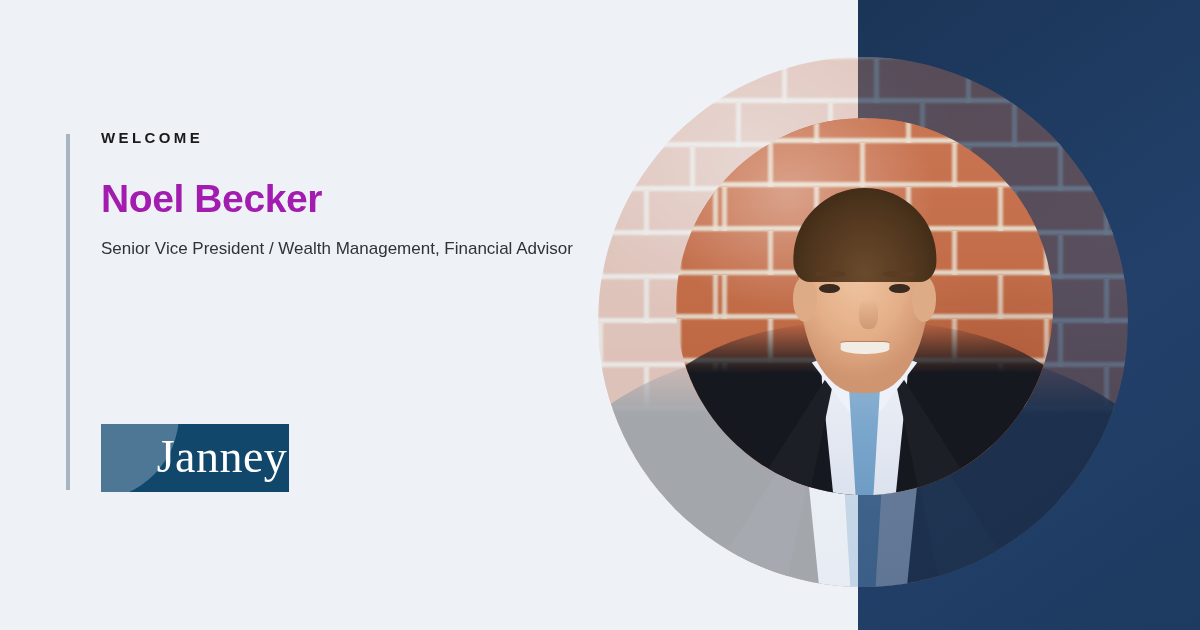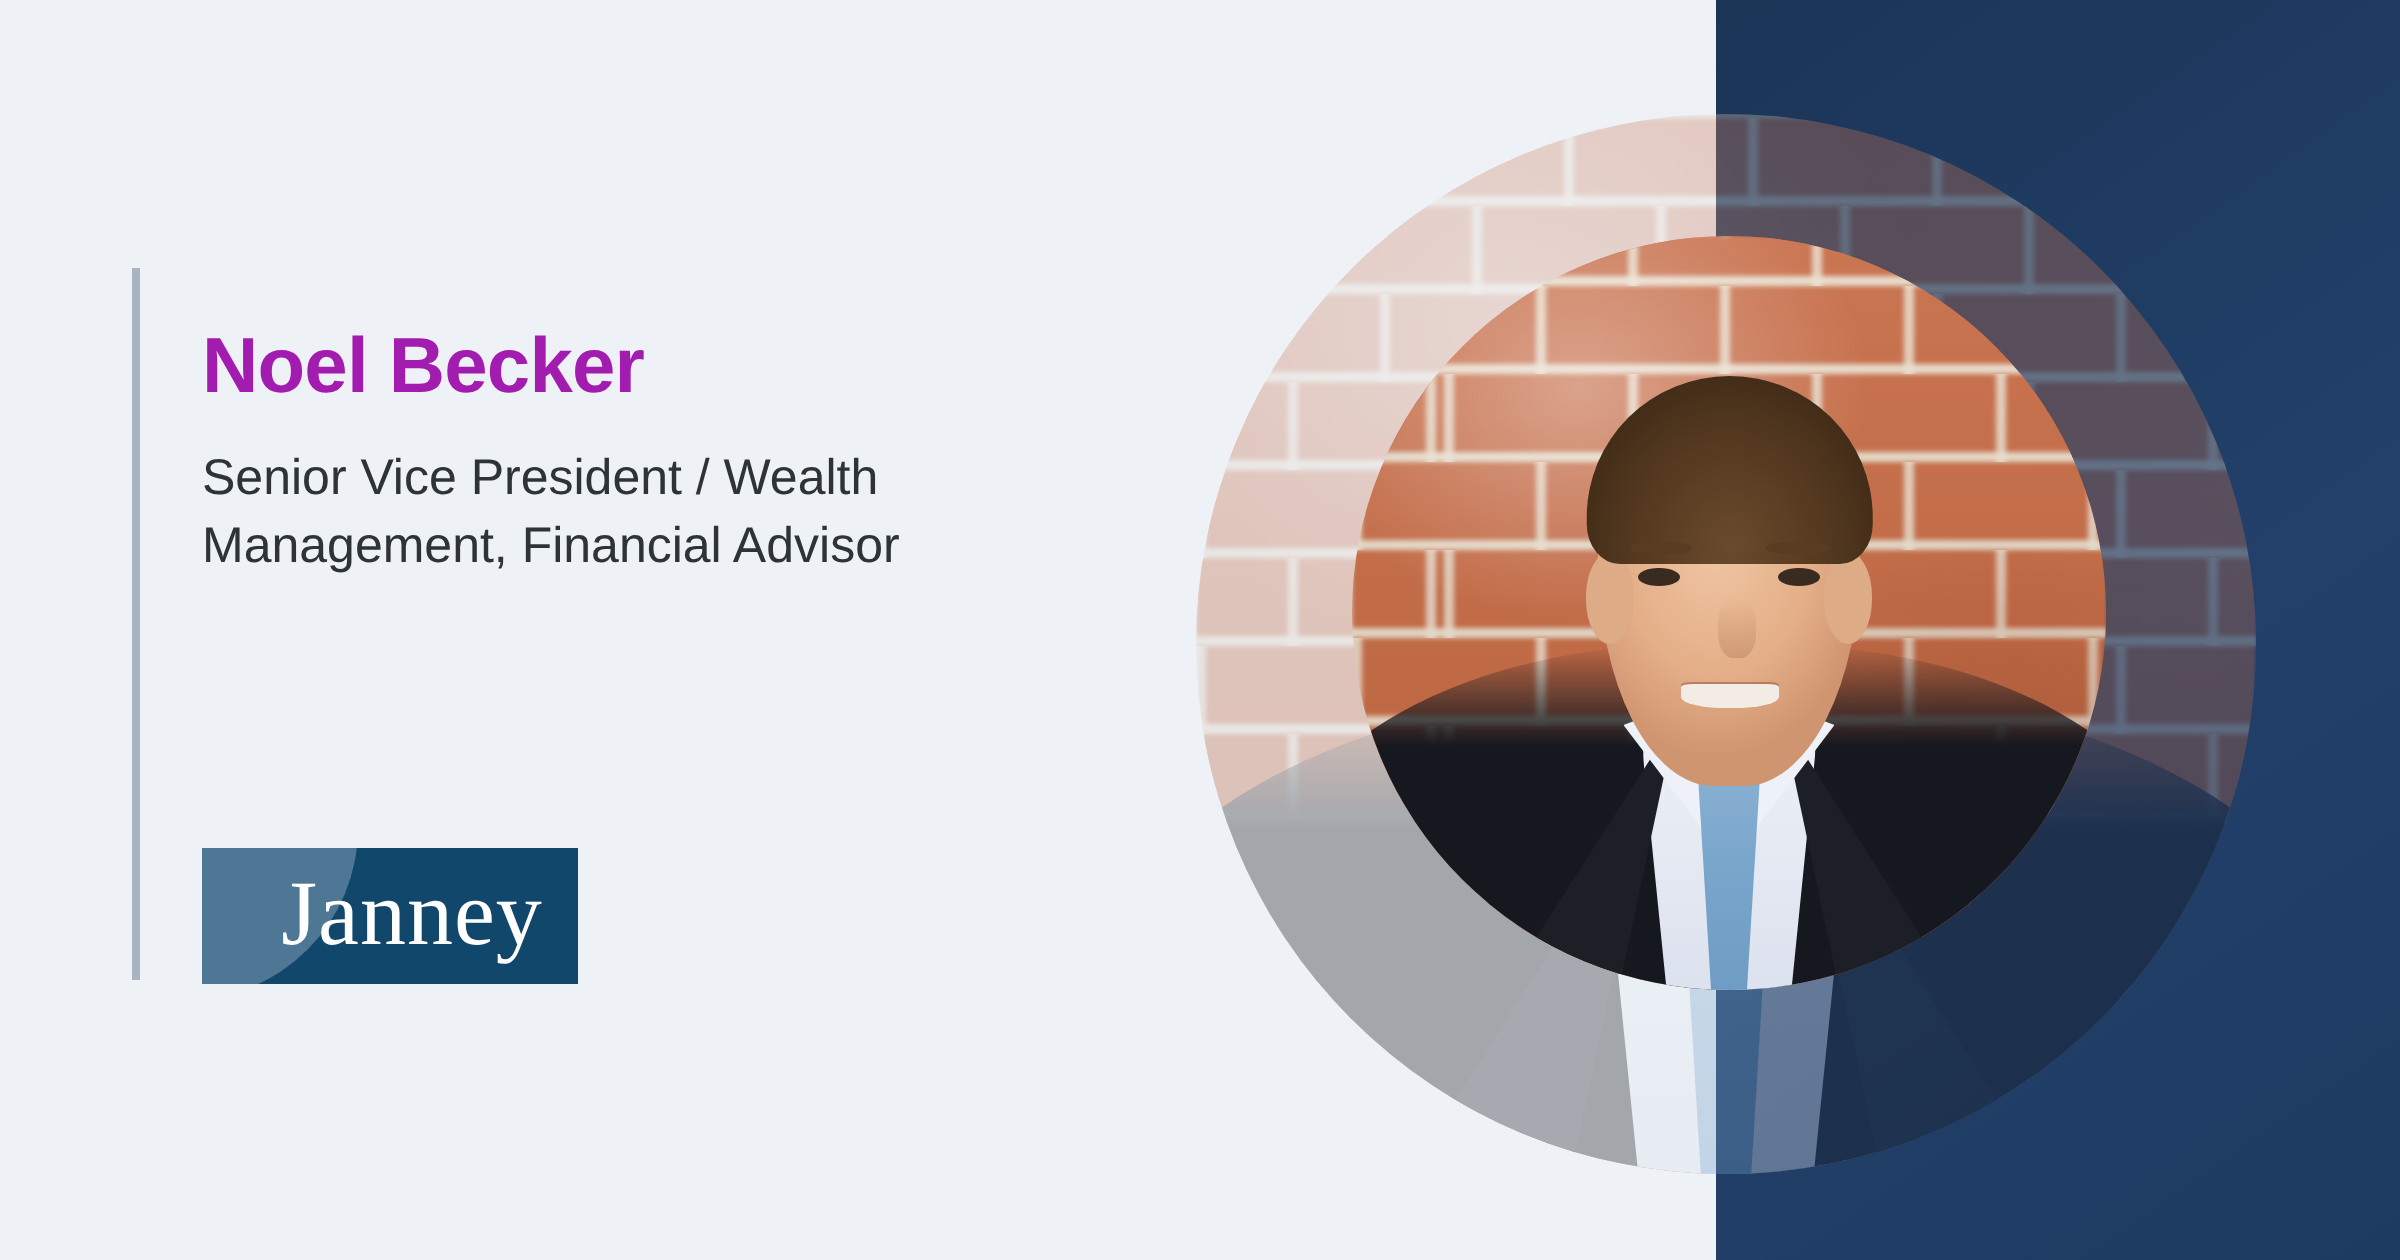--- a/index.html
+++ b/index.html
@@ -149,42 +149,42 @@
   #content { position:absolute; left:101px; top:130px; width:520px; }
   #eyebrow {
     font-size:15px; font-weight:600; letter-spacing:3.4px;
     color:#1a1a1a; line-height:1;
   }
   #advisor-name {
     margin-top:34px; font-size:39px; font-weight:bold;
     color:#a21caf; letter-spacing:-0.4px; line-height:1.05;
   }
   #advisor-title {
-    margin-top:17px; font-size:25px; font-weight:normal;
+    margin-top:17px; font-size:17px; font-weight:normal;
     color:#2e3338; line-height:1.38; max-width:480px;
   }
   #advisor-location {
     margin-top:30px; font-size:22px; font-weight:bold;
     color:#17375e; letter-spacing:0.5px;
   }
 
   
   #firm-logo {
     position:absolute; left:101px; top:424px;
     width:188px; height:68px; overflow:hidden;
     background:#11476b;
   }
   #logo-swoosh {
     position:absolute; left:-8px; top:-10px;
     width:86px; height:86px;
     background:#4d7794;
     border-bottom-right-radius:100%;
   }
   #logo-wordmark {
-    position:absolute; left:0; top:0; width:100%; height:100%;
+    position:absolute; left:16px; top:0; width:100%; height:100%;
     display:flex; align-items:center; justify-content:center;
     font-family:"Liberation Serif", serif;
     font-size:46px; color:#ffffff; letter-spacing:0.5px;
     padding-bottom:4px; padding-left:22px;
   }
 </style>
 </head>
 <body>
 
 <div id="card">
@@ -241,20 +241,21 @@
       <div class="eye-l"></div>
       <div class="eye-r"></div>
       <div class="nose"></div>
       <div class="mouth"></div>
     </div>
   </div>
 
   <div id="accent-line"></div>
 
   <div id="content">
+    <div id="eyebrow">WELCOME</div>
     <h1 id="advisor-name">Noel Becker</h1>
     <p id="advisor-title">Senior Vice President / Wealth Management, Financial Advisor</p>
   </div>
 
   <div id="firm-logo">
     <div id="logo-swoosh"></div>
     <div id="logo-wordmark">Janney</div>
   </div>
 
 </div>

